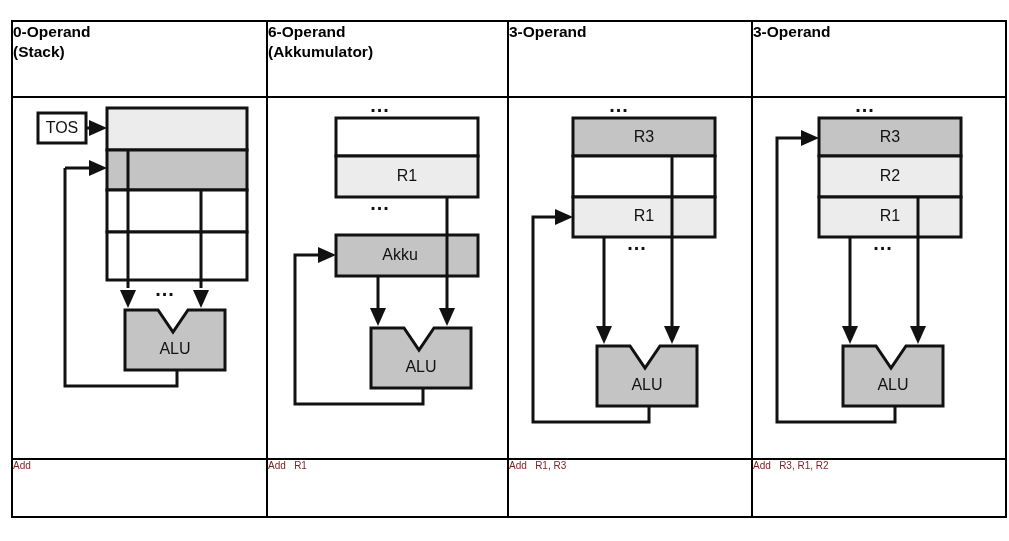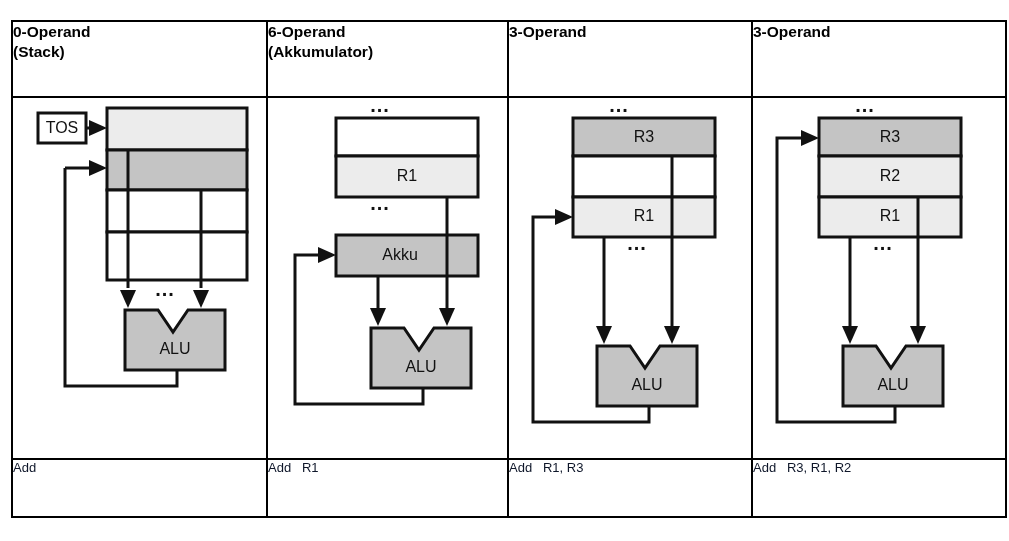--- a/index.html
+++ b/index.html
@@ -38,22 +38,22 @@
   td.diag{
     height:360px;
     position:relative;
     background:#ffffff;
   }
   td.instr{
     background:#e8e8c4;
     height:56px;
     padding-left:18px;
     vertical-align:middle;
-    font-size:13px;
-    color:#0f172a;
+    font-size:10px;
+    color:#7f1d1d;
     white-space:pre;
   }
   .colw1{width:253px;}
   .colw2{width:239px;}
   .colw3{width:242px;}
   .colw4{width:252px;}
 
   .diagwrap{position:absolute;left:0;top:0;width:100%;height:100%;}
   svg{display:block;}
   .svg-box{position:absolute;left:0;top:0;}

